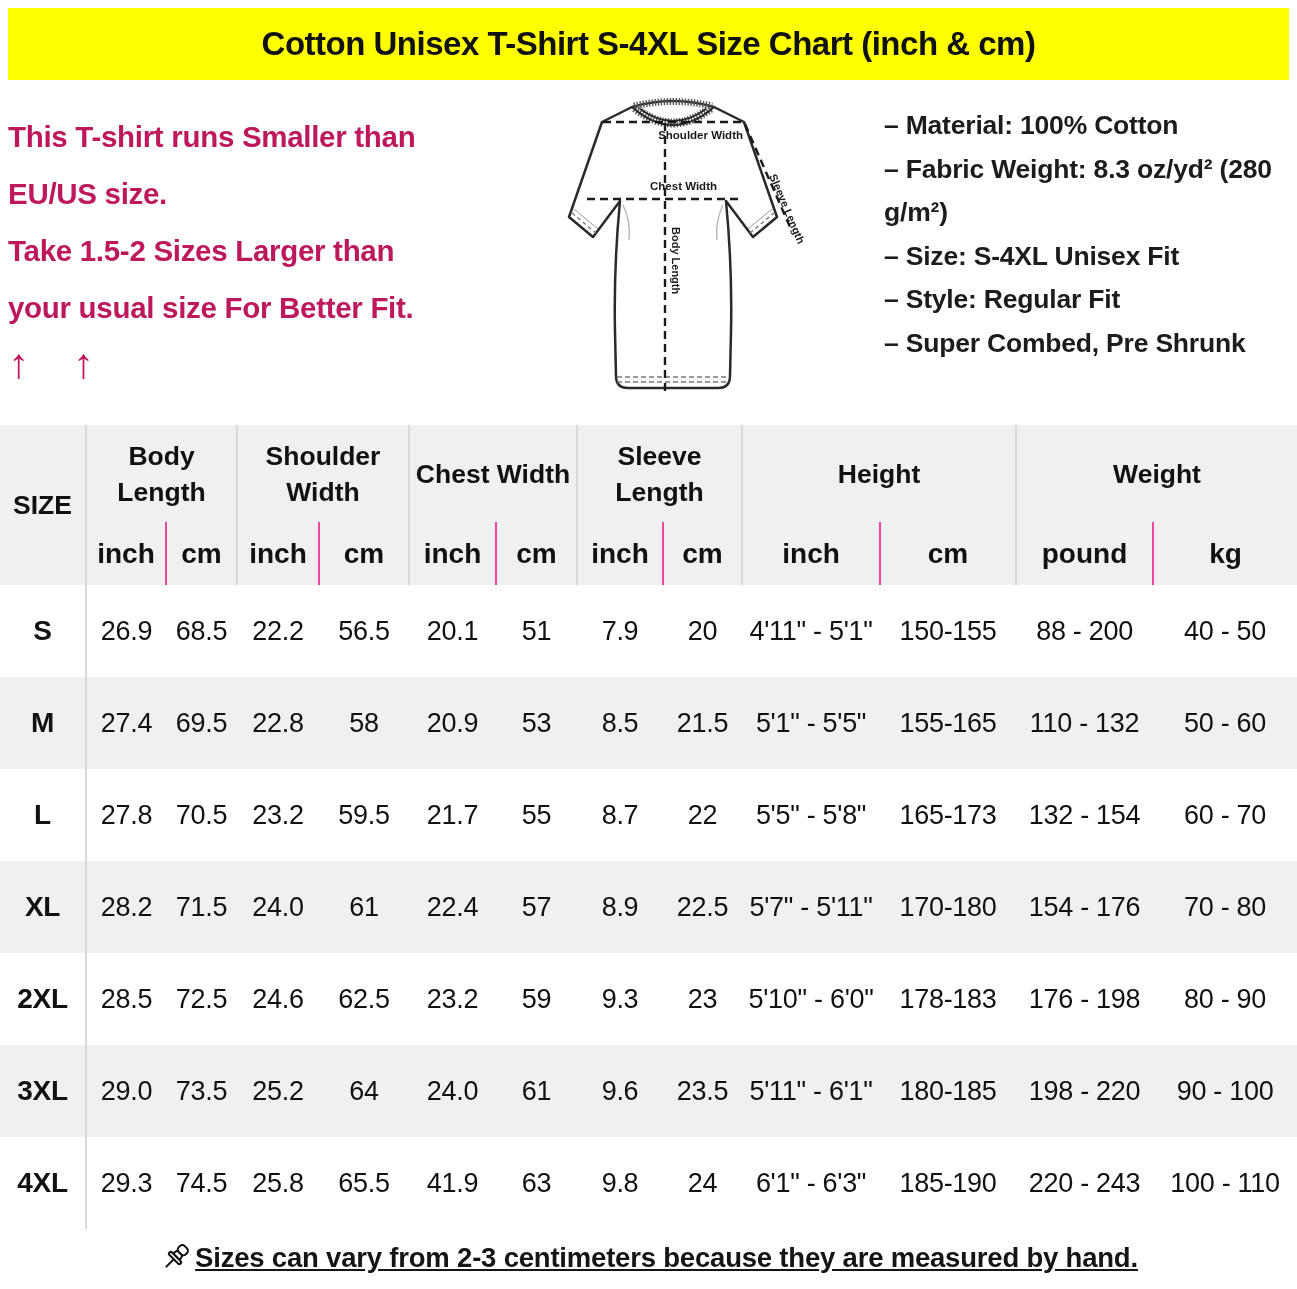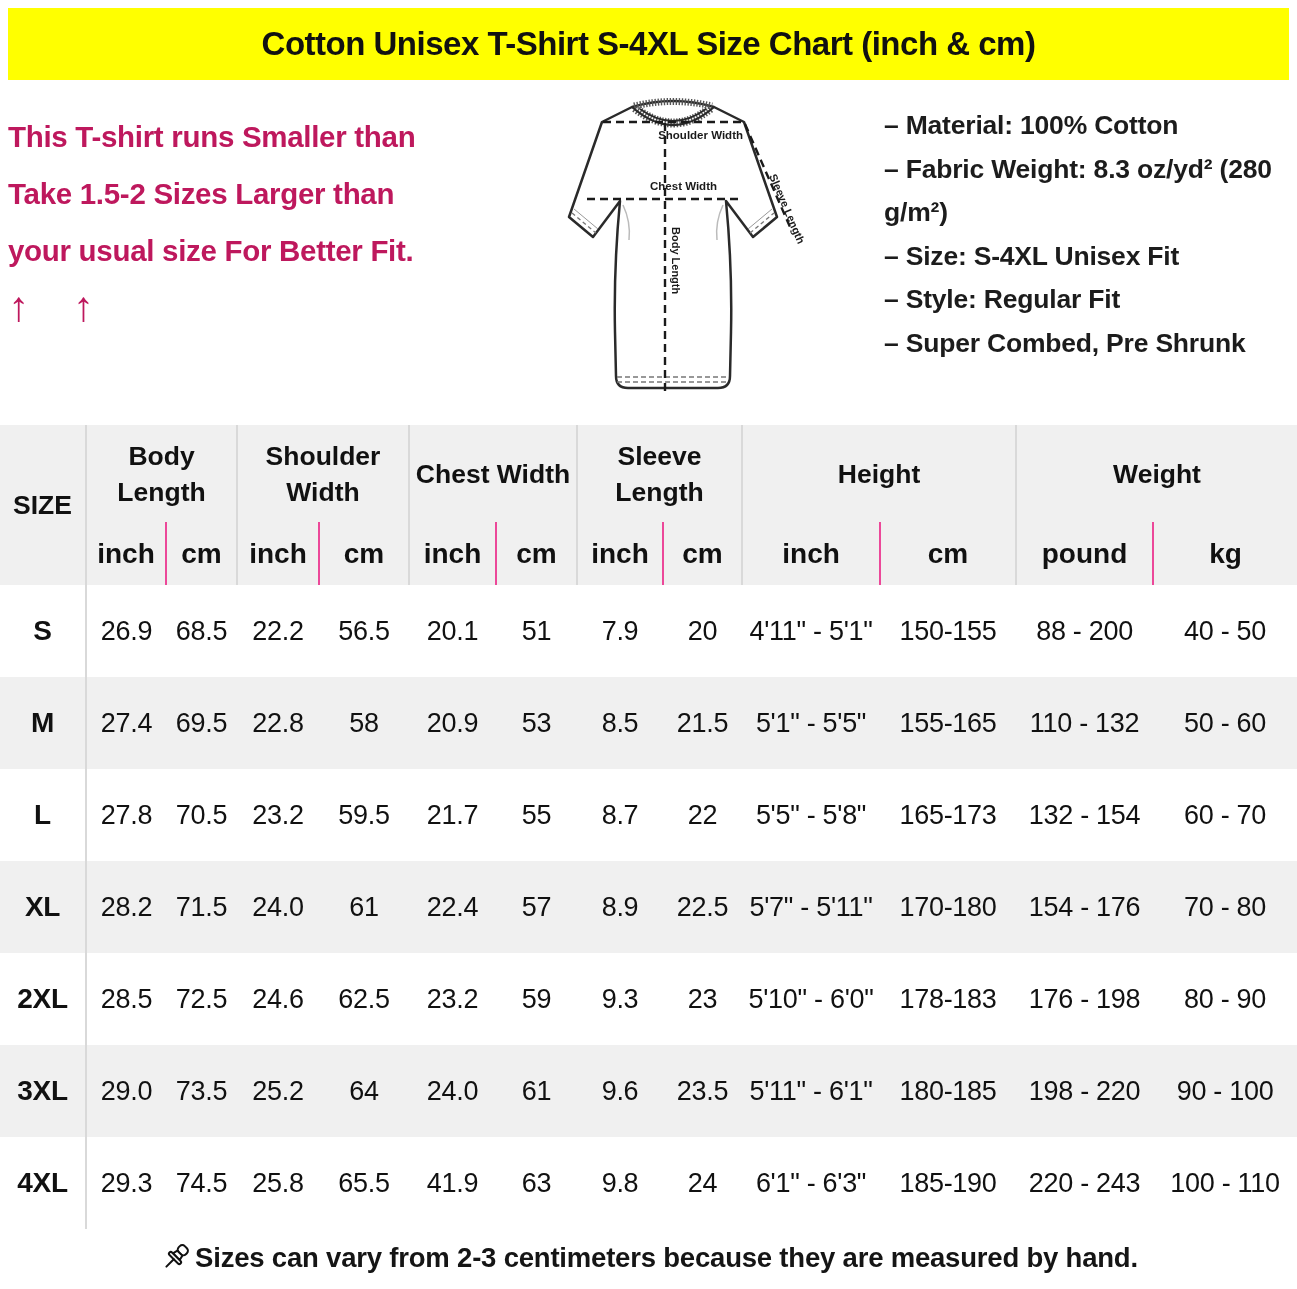--- a/index.html
+++ b/index.html
@@ -27,36 +27,37 @@
   .size-table tr.unit-row th{font-size:28px;}
   .size-table th.size-head{font-size:28px;}
   .gb{border-right:2px solid #d9d9d9;}      
   .ub{border-left:2px solid #ec4899;}       
   .size-table tbody tr{height:92px;background:#fff;}
   .size-table tbody tr.alt{background:#f0f0f0;}
   .size-table tbody td{font-size:27px;letter-spacing:-0.3px;color:#111;}
   .size-table td.size-cell{font-weight:bold;font-size:28px;border-right:2px solid #d9d9d9;}
 
   
-  .note{height:57px;display:flex;align-items:center;justify-content:center;font-size:27.5px;font-weight:600;color:#151515;letter-spacing:-0.2px;}
+  .note{height:57px;display:flex;align-items:center;justify-content:center;font-size:27.5px;font-weight:600;color:#151515;letter-spacing:-0.2px;text-decoration:underline;}
   .note svg{flex:0 0 auto;}
 </style>
 </head>
 <body>
 
 <div class="page">
 
   <div class="banner">
     <h1>Cotton Unisex T-Shirt S-4XL Size Chart (inch &amp; cm)</h1>
   </div>
 
   <div class="top">
 
     <div class="warning">
       <div>This T-shirt runs Smaller than</div>
+      <div>EU/US size.</div>
       <div>Take 1.5-2 Sizes Larger than</div>
       <div>your usual size For Better Fit.</div>
       <div class="arrows">↑ ↑</div>
     </div>
 
     <div class="tshirt-wrap">
       <svg width="342" height="340" viewBox="0 0 342 340">
 
         <path d="M 129 27 L 99 42 L 66 137 L 90 157 L 117 121
                  C 114 152 111 205 112 252 L 113 296 Q 113 308 125 308 L 215 308 Q 227 308 227 296 L 228 252

